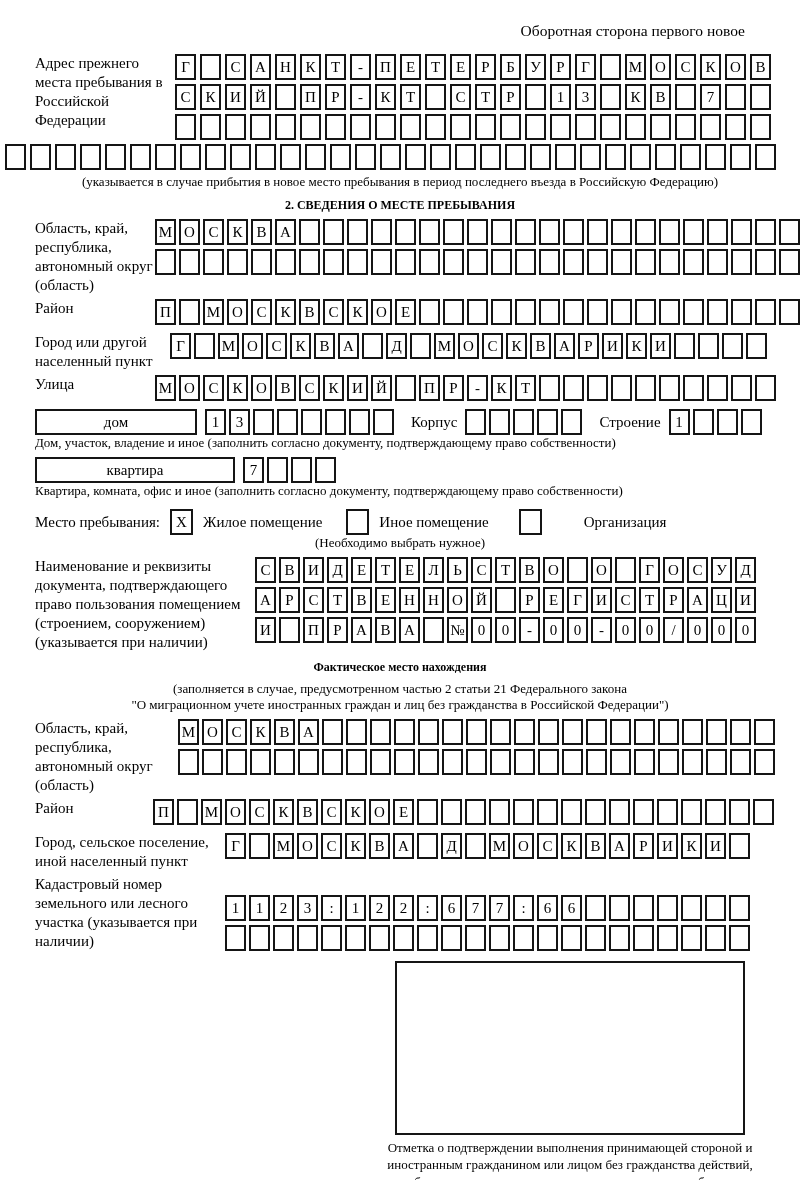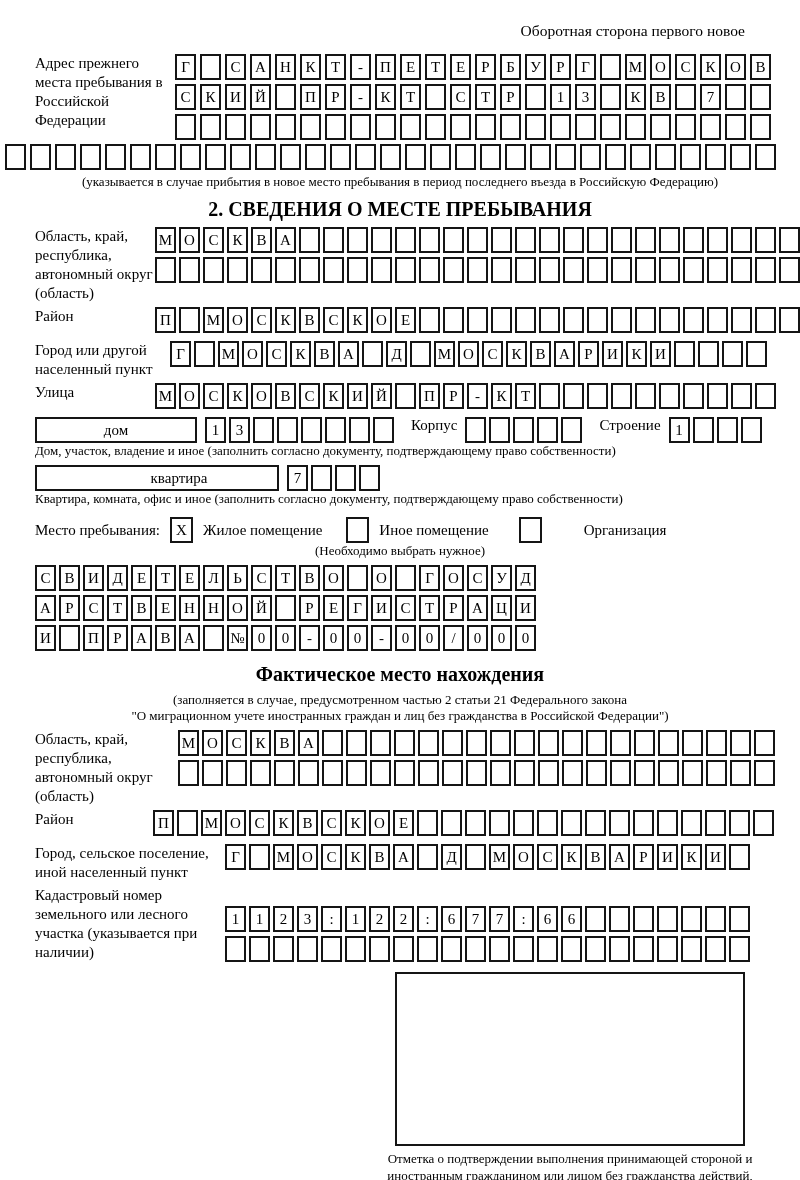--- a/index.html
+++ b/index.html
@@ -15,28 +15,28 @@
   .cellrow{display:flex; margin-bottom:4px; white-space:nowrap;}
   .cell{
     box-sizing:content-box; width:17px;height:22px; border:2px solid #151515;
     margin-right:3px; text-align:center; line-height:22px; font-size:15px;
     display:inline-block; background:#fff;
   }
   .wide .cell{margin-right:4px;}
   .fullrow{margin-left:5px;}
   .note{font-size:13px; line-height:16px;}
   .note.center{text-align:center;}
-  .sect-title{font-weight:bold; font-size:20px; text-align:center; margin-top:8px; margin-bottom:6px;}
-  .inline-row{display:flex; align-items:flex-start; margin-left:35px; margin-top:4px;}
+  .sect-title{font-weight:bold; font-size:12px; text-align:center; margin-top:8px; margin-bottom:6px;}
+  .inline-row{display:flex; align-items:center; margin-left:35px; margin-top:4px;}
   .labelbox{
     box-sizing:content-box; height:22px; border:2px solid #151515; text-align:center;
     line-height:22px; font-size:15px; margin-right:8px; background:#fff;
   }
   .dom-box{width:158px;}
-  .kv-box{width:196px;padding-left:44px;}
+  .kv-box{width:196px;}
   .small-gap{margin:0 8px 0 14px;}
   .checkbox{
     box-sizing:content-box; width:19px;height:22px;border:2px solid #151515;
     display:inline-flex; align-items:center; justify-content:center;
     font-size:15px; margin:0 10px; background:#fff; flex-shrink:0;
   }
   .place-row{display:flex; align-items:center; margin-left:35px; margin-top:10px;}
   .stamp-wrap{margin-left:395px; margin-top:6px;}
   .stamp-box{width:346px; height:170px; border:2px solid #151515; background:#fff;}
   .stamp-note{width:400px; margin-left:370px; margin-top:4px; text-align:center; font-size:13px; line-height:17px;}
@@ -374,20 +374,21 @@
   <span class="checkbox">X</span>
   <span>Жилое помещение</span>
   <span class="checkbox" style="margin-left:24px;"></span>
   <span>Иное помещение</span>
   <span class="checkbox" style="margin-left:30px;"></span>
   <span style="margin-left:32px;">Организация</span>
 </div>
 <div class="note center">(Необходимо выбрать нужное)</div>
 
 <div class="group mt6">
+  <div class="glabel" style="width:220px;">Наименование и реквизиты документа, подтверждающего право пользования помещением (строением, сооружением) (указывается при наличии)</div>
   <div class="rows">
     <div class="cellrow">
         <span class="cell">С</span>
         <span class="cell">В</span>
         <span class="cell">И</span>
         <span class="cell">Д</span>
         <span class="cell">Е</span>
         <span class="cell">Т</span>
         <span class="cell">Е</span>
         <span class="cell">Л</span>

